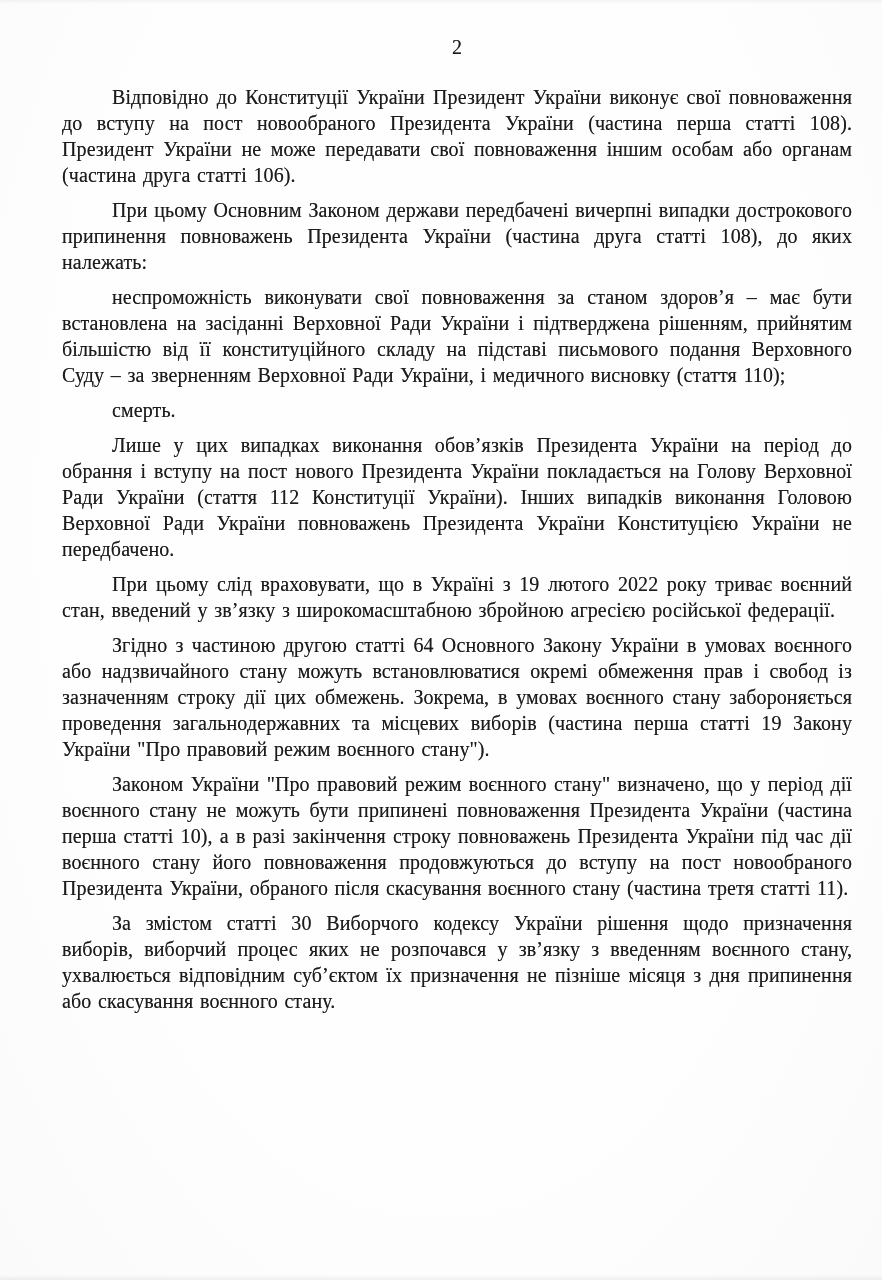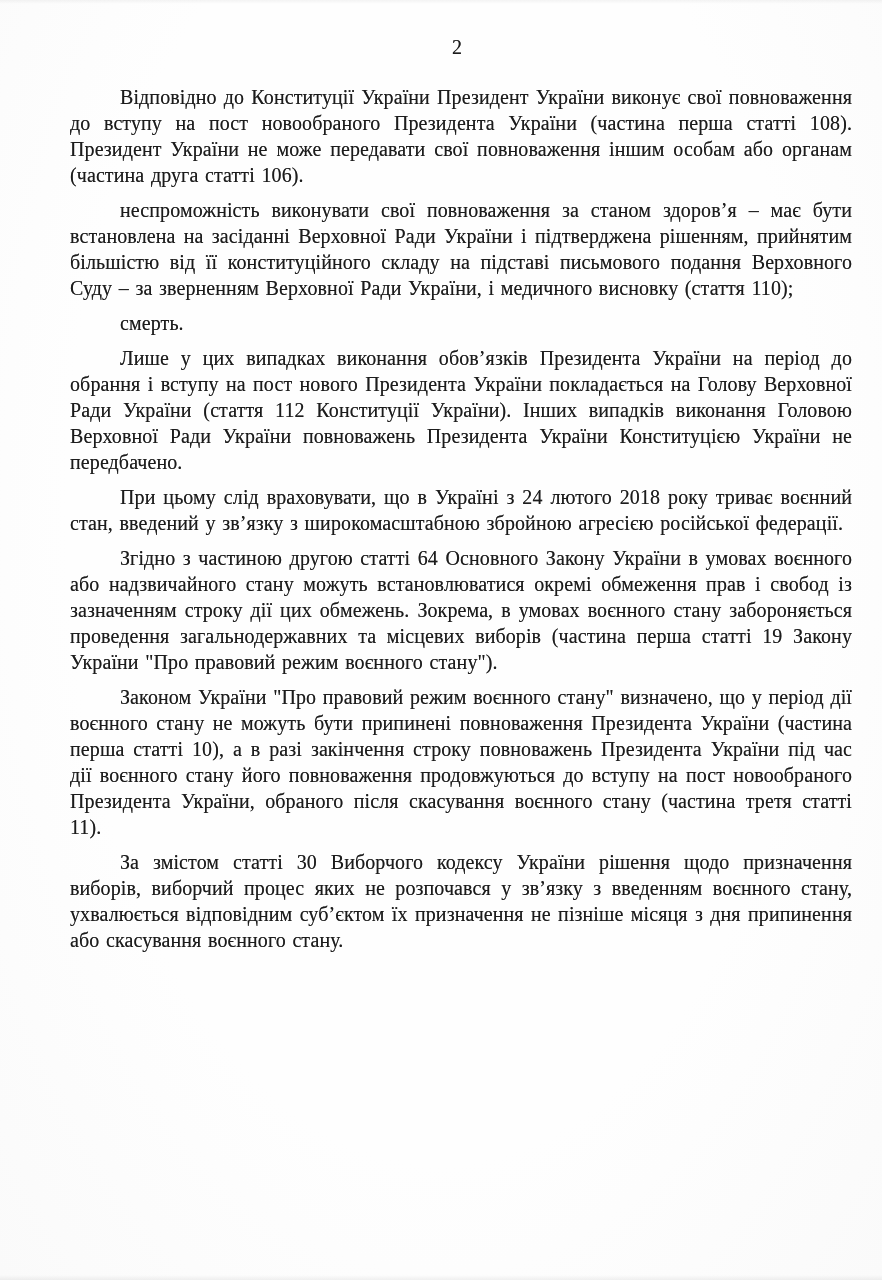--- a/index.html
+++ b/index.html
@@ -22,21 +22,21 @@
     color: #1c1c1c;
   }
   .page-number {
     text-align: center;
     font-size: 20px;
     line-height: 26px;
     margin: 0 0 24px 0;
     text-shadow: 0 0 0.5px rgba(0,0,0,0.55);
   }
   .doc-body p.para {
-    margin: 0 0 9px 8px;
+    margin: 0 0 9px 0;
     font-size: 20px;
     line-height: 26px;
     text-align: justify;
     text-indent: 50px;
     word-spacing: 1.5px;
     letter-spacing: 0.1px;
     text-shadow: 0 0 0.5px rgba(0,0,0,0.55);
   }
   
   .scan-artifact-top {
@@ -56,23 +56,24 @@
 <body>
 
 <div class="scan-page">
   <div class="scan-artifact-top"></div>
 
   <div class="page-number">2</div>
 
   <div class="doc-body">
 
   <p class="para">Відповідно до Конституції України Президент України виконує свої повноваження до вступу на пост новообраного Президента України (частина перша статті 108). Президент України не може передавати свої повноваження іншим особам або органам (частина друга статті 106).</p>
+      <p class="para">При цьому Основним Законом держави передбачені вичерпні випадки дострокового припинення повноважень Президента України (частина друга статті 108), до яких належать:</p>
       <p class="para">неспроможність виконувати свої повноваження за станом здоров’я – має бути встановлена на засіданні Верховної Ради України і підтверджена рішенням, прийнятим більшістю від її конституційного складу на підставі письмового подання Верховного Суду – за зверненням Верховної Ради України, і медичного висновку (стаття 110);</p>
       <p class="para">смерть.</p>
       <p class="para">Лише у цих випадках виконання обов’язків Президента України на період до обрання і вступу на пост нового Президента України покладається на Голову Верховної Ради України (стаття 112 Конституції України). Інших випадків виконання Головою Верховної Ради України повноважень Президента України Конституцією України не передбачено.</p>
-      <p class="para">При цьому слід враховувати, що в Україні з 24 лютого 2018 року триває воєнний стан, введений у зв’язку з широкомасштабною збройною агресією російської федерації.</p>
+      <p class="para">При цьому слід враховувати, що в Україні з 19 лютого 2022 року триває воєнний стан, введений у зв’язку з широкомасштабною збройною агресією російської федерації.</p>
       <p class="para">Згідно з частиною другою статті 64 Основного Закону України в умовах воєнного або надзвичайного стану можуть встановлюватися окремі обмеження прав і свобод із зазначенням строку дії цих обмежень. Зокрема, в умовах воєнного стану забороняється проведення загальнодержавних та місцевих виборів (частина перша статті 19 Закону України "Про правовий режим воєнного стану").</p>
       <p class="para">Законом України "Про правовий режим воєнного стану" визначено, що у період дії воєнного стану не можуть бути припинені повноваження Президента України (частина перша статті 10), а в разі закінчення строку повноважень Президента України під час дії воєнного стану його повноваження продовжуються до вступу на пост новообраного Президента України, обраного після скасування воєнного стану (частина третя статті 11).</p>
       <p class="para">За змістом статті 30 Виборчого кодексу України рішення щодо призначення виборів, виборчий процес яких не розпочався у зв’язку з введенням воєнного стану, ухвалюється відповідним суб’єктом їх призначення не пізніше місяця з дня припинення або скасування воєнного стану.</p>
     </div>
 
   <div class="scan-artifact-bottom"></div>
 </div>
 
 </body></html>

